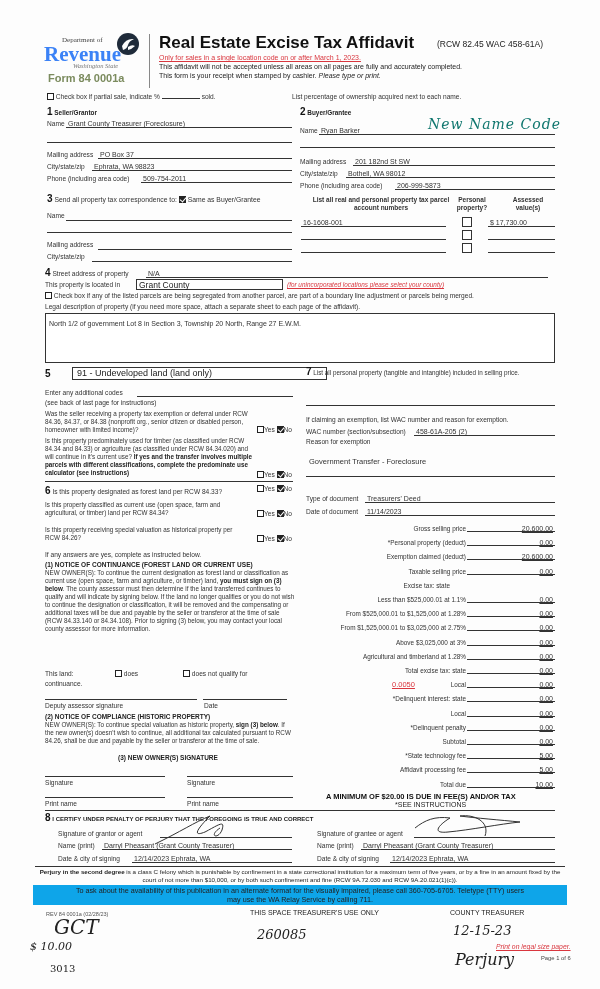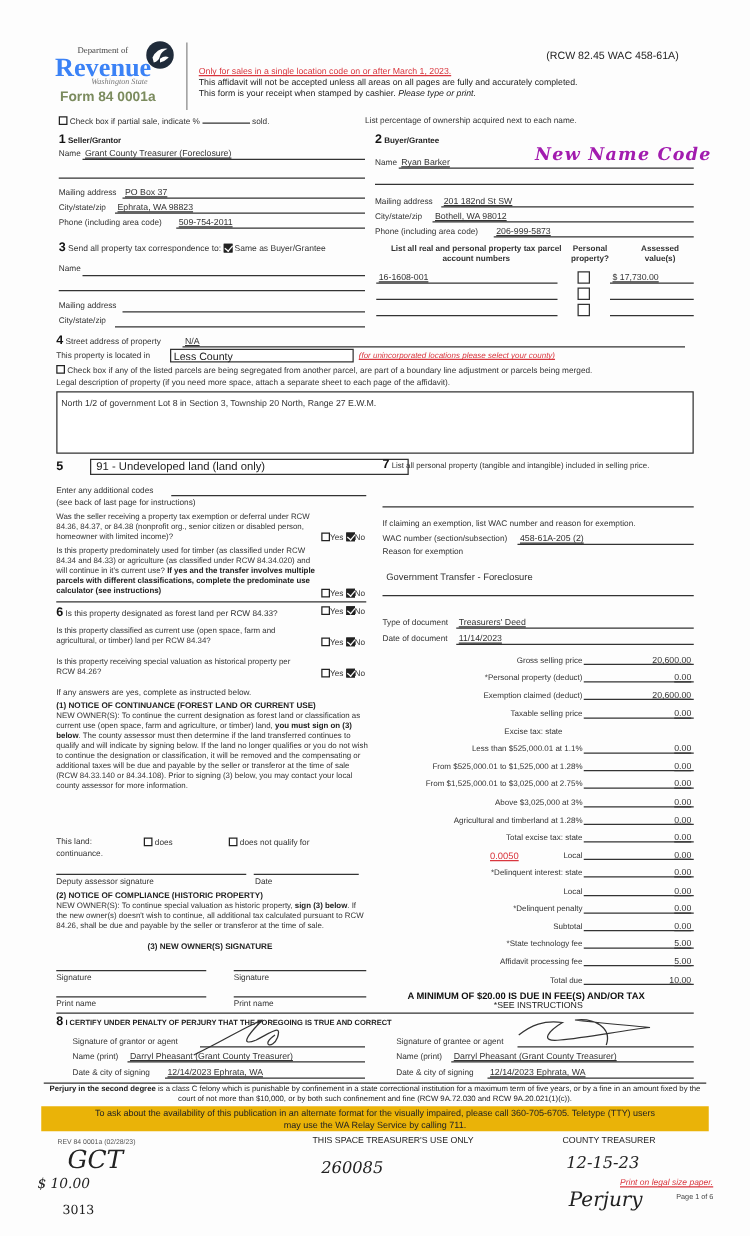--- a/index.html
+++ b/index.html
@@ -36,20 +36,21 @@
     <svg width="24" height="24" viewBox="0 0 24 24">
       <circle cx="12" cy="12" r="11" fill="#1f2b3a"></circle>
       <path d="M6 14 Q10 6 18 7 Q13 9 12 13 Q11 17 7 18 Z" fill="#fdfdfd"></path>
       <path d="M12 15 Q16 12 19 14 Q16 17 12 18 Z" fill="#fdfdfd"></path>
     </svg>
   </div>
   <div class="abs" style="left:73px;top:62px;font-family:'Liberation Serif',serif;font-style:italic;font-size:6.5px;color:#777;">Washington State</div>
   <div class="abs" style="left:48px;top:72px;font-weight:bold;font-size:11px;color:#7b8b5e;">Form 84 0001a</div>
   <div class="abs" style="left:149px;top:34px;width:1px;height:54px;background:#888;"></div>
 
+  <div class="abs" style="left:159px;top:33px;font-weight:bold;font-size:17px;color:#111;">Real Estate Excise Tax Affidavit</div>
   <div class="abs" style="left:437px;top:39px;font-size:8.5px;color:#222;">(RCW 82.45 WAC 458-61A)</div>
   <div class="abs red" style="left:159px;top:54px;font-size:7px;">Only for sales in a single location code on or after March 1, 2023.</div>
   <div class="abs" style="left:159px;top:63px;font-size:7px;color:#222;">This affidavit will not be accepted unless all areas on all pages are fully and accurately completed.</div>
   <div class="abs" style="left:159px;top:72px;font-size:7px;color:#222;">
     <span>This form is your receipt when stamped by cashier.</span>
     <span style="font-style:italic;">Please type or print.</span>
   </div>
 
   <div class="abs lbl" style="left:47px;top:93px;">
     <span class="cb"></span>
@@ -96,21 +97,21 @@
   <div class="hline" style="left:92px;top:261px;width:200px;"></div>
 
   <div class="abs" style="left:300px;top:106px;">
     <span class="secnum">2</span>
     <span class="sechead">Buyer/Grantee</span>
   </div>
   <div class="abs lbl" style="left:300px;top:127px;">Name</div>
   <div class="uline" style="left:319px;top:125px;width:236px;">
       <span class="fill">Ryan Barker</span>
     </div>
-  <div class="abs hand" style="left:428px;top:116px;font-size:14px;color:#a21caf;letter-spacing:1px;font-weight:bold;">New Name Code</div>
+  <div class="abs hand" style="left:428px;top:116px;font-size:14px;color:#0f766e;letter-spacing:1px;">New Name Code</div>
   <div class="hline" style="left:300px;top:147px;width:255px;"></div>
   <div class="abs lbl" style="left:300px;top:158px;">Mailing address</div>
   <div class="uline" style="left:353px;top:156px;width:202px;">
       <span class="fill">201 182nd St SW</span>
     </div>
   <div class="abs lbl" style="left:300px;top:170px;">City/state/zip</div>
   <div class="uline" style="left:346px;top:168px;width:209px;">
       <span class="fill">Bothell, WA  98012</span>
     </div>
   <div class="abs lbl" style="left:300px;top:182px;">Phone (including area code)</div>
@@ -148,21 +149,21 @@
 
   <div class="abs" style="left:45px;top:267px;font-size:6.6px;color:#333;">
     <span class="secnum">4</span>
     <span>Street address of property</span>
   </div>
   <div class="uline" style="left:146px;top:268px;width:402px;">
       <span class="fill">N/A</span>
     </div>
   <div class="abs lbl" style="left:45px;top:281px;">This property is located in</div>
   <div class="abs" style="left:136px;top:279px;width:147px;height:11px;border:1px solid #333;background:#fff;">
-    <span style="position:absolute;left:2px;top:0px;font-size:8.5px;color:#222;">Less County</span>
+    <span style="position:absolute;left:2px;top:0px;font-size:8.5px;color:#222;">Grant County</span>
   </div>
   <div class="abs red" style="left:287px;top:281px;font-style:italic;font-size:6.4px;">(for unincorporated locations please select your county)</div>
   <div class="abs lbl" style="left:45px;top:292px;">
     <span class="cb"></span>
     <span>Check box if any of the listed parcels are being segregated from another parcel, are part of a boundary line adjustment or parcels being merged.</span>
   </div>
   <div class="abs lbl" style="left:45px;top:303px;">Legal description of property (if you need more space, attach a separate sheet to each page of the affidavit).</div>
   <div class="abs" style="left:45px;top:313px;width:510px;height:50px;border:1px solid #333;background:#fff;">
     <span style="position:absolute;left:3px;top:6px;font-size:7px;color:#333;">North 1/2 of government Lot 8 in Section 3, Township 20 North, Range 27 E.W.M.</span>
   </div>
@@ -399,21 +400,21 @@
     </div>
   <div class="abs lbl" style="left:317px;top:855px;">Date &amp; city of signing</div>
   <div class="uline" style="left:390px;top:853px;width:165px;">
       <span class="fill">12/14/2023   Ephrata, WA</span>
     </div>
 
   <div class="hline" style="left:35px;top:866px;width:530px;"></div>
   <div class="abs" style="left:35px;top:868px;width:530px;white-space:normal;text-align:center;font-size:6.2px;line-height:7.5px;color:#222;">
     <b>Perjury in the second degree</b><span> is a class C felony which is punishable by confinement in a state correctional institution for a maximum term of five years, or by a fine in an amount fixed by the court of not more than $10,000, or by both such confinement and fine (RCW 9A.72.030 and RCW 9A.20.021(1)(c)).</span>
   </div>
-  <div class="abs" style="left:33px;top:885px;width:534px;height:20px;background:#eab308;">
+  <div class="abs" style="left:33px;top:885px;width:534px;height:20px;background:#0ea5e9;">
     <div style="position:absolute;left:40px;right:40px;top:2px;white-space:normal;text-align:center;font-size:7.2px;line-height:8.5px;color:#222;">To ask about the availability of this publication in an alternate format for the visually impaired, please call 360-705-6705. Teletype (TTY) users may use the WA Relay Service by calling 711.</div>
   </div>
   <div class="abs" style="left:46px;top:911px;font-size:5.5px;color:#555;">REV 84 0001a   (02/28/23)</div>
   <div class="abs" style="left:250px;top:909px;font-size:7px;color:#222;">THIS SPACE TREASURER'S USE ONLY</div>
   <div class="abs" style="left:450px;top:909px;font-size:7px;color:#222;">COUNTY TREASURER</div>
 
   <div class="abs hand" style="left:54px;top:915px;font-size:20px;">GCT</div>
   <div class="abs hand" style="left:30px;top:940px;font-size:11px;">$ 10.00</div>
   <div class="abs hand" style="left:50px;top:963px;font-size:10px;font-style:normal;">3013</div>
   <div class="abs hand" style="left:257px;top:927px;font-size:13px;">260085</div>

